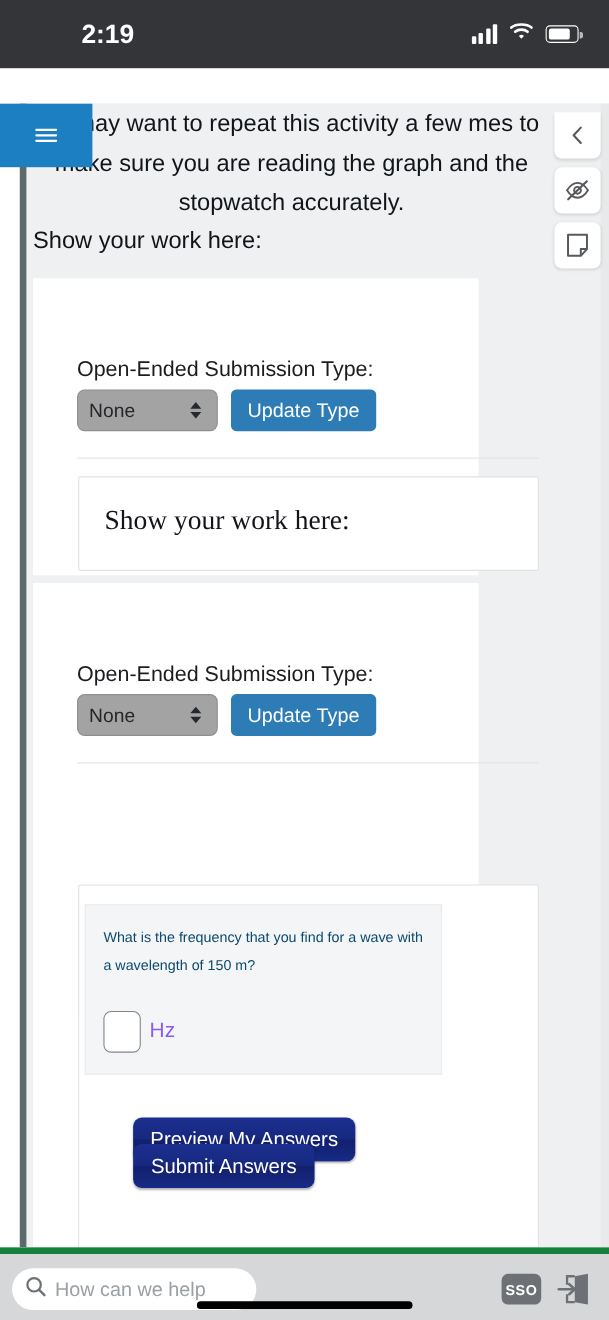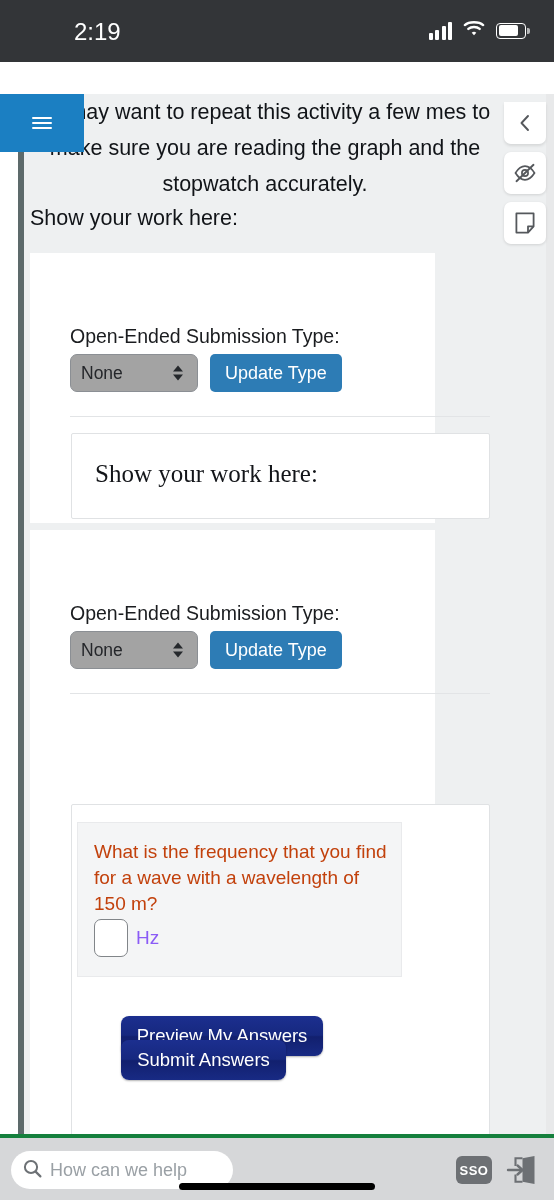--- a/index.html
+++ b/index.html
@@ -27,21 +27,21 @@
     width: 554px;
     height: 62px;
     background: #333538;
   }
   .status-time {
     position: absolute;
     left: 74px;
     top: 18px;
     color: #ffffff;
     font-size: 24px;
-    font-weight: normal;
+    font-weight: bold;
     letter-spacing: 0px;
   }
   .status-icons {
     position: absolute;
     right: 28px;
     top: 20px;
     display: flex;
     align-items: center;
     gap: 11px;
   }
@@ -290,23 +290,23 @@
     left: 47px;
     width: 325px;
     background: #f4f5f6;
     border: 1px solid #e9eaec;
   }
   .q-text {
     position: absolute;
     left: 16px;
     top: 16px;
     width: 293px;
-    font-size: 19px;
+    font-size: 13px;
     line-height: 26px;
-    color: #c2410c;
+    color: #0c4a6e;
     font-weight: 500;
   }
   .q-input-row {
     position: absolute;
     left: 16px;
     top: 96px;
     display: flex;
     align-items: center;
     gap: 8px;
   }
@@ -342,21 +342,21 @@
   }
   #btn-preview { left: 91px; top: 486px; width: 202px; }
   #btn-submit  { left: 91px; top: 510px; width: 165px; }
 
   
   .bottombar {
     position: absolute;
     left: 0; bottom: 0;
     width: 554px; height: 66px;
     background: #d6d7d9;
-    border-top: 4px solid #15803d;
+    border-top: 6px solid #15803d;
   }
   .search-pill {
     position: absolute;
     left: 11px;
     top: 13px;
     width: 222px;
     height: 38px;
     background: #ffffff;
     border-radius: 19px;
     display: flex;

